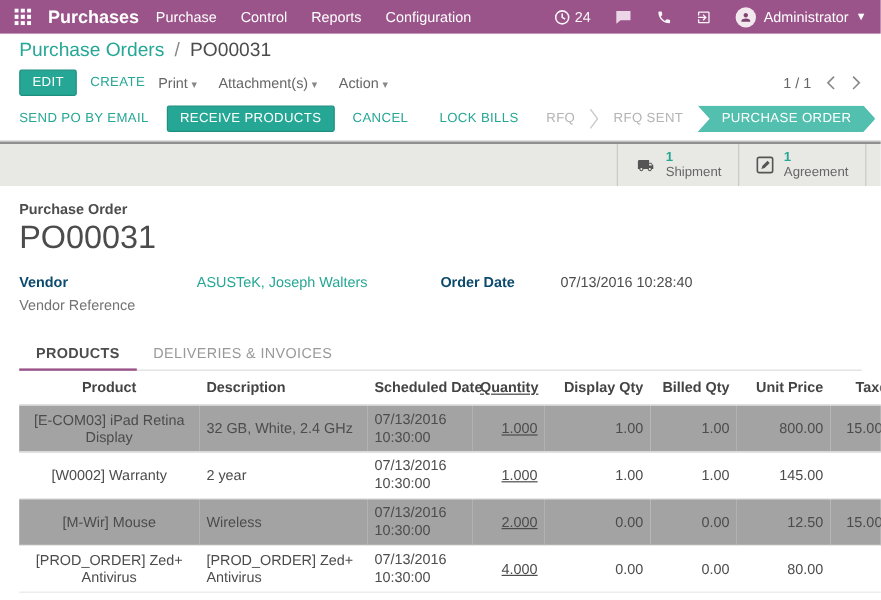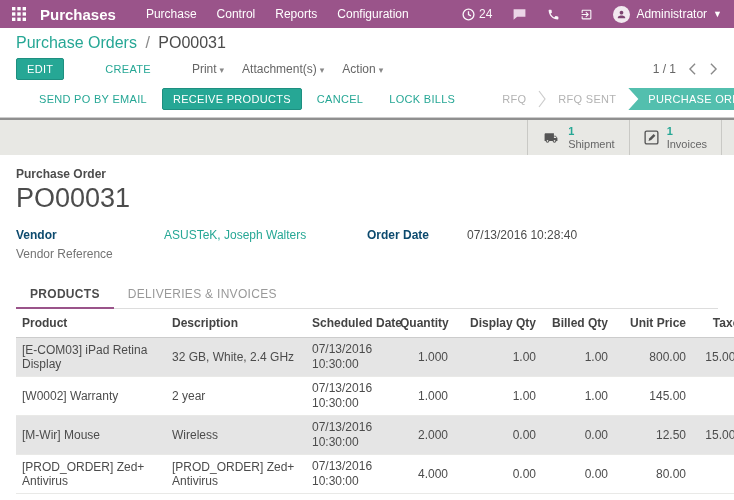--- a/index.html
+++ b/index.html
@@ -7,52 +7,52 @@
   body {
     font-family: "Liberation Sans", sans-serif;
     background:#fff; color:#4c4c4c; overflow:hidden; font-size:12px;
   }
   
   .topbar {
     height:28px; background:var(--brand,#9a548a); color:#fff;
     display:flex; align-items:center; padding:0 12px; gap:14px;
   }
   .topbar .apps { display:flex; align-items:center; cursor:pointer; }
-  .topbar .app-name { font-size:15px; font-weight:bold; margin-right:16px; cursor:pointer; }
+  .topbar .app-name { font-size:15px; font-weight:bold; margin-right:0; cursor:pointer; }
   .topbar nav { display:flex; gap:20px; font-size:12px; }
   .topbar nav span { cursor:pointer; }
   .topbar .spacer { flex:1; }
   .topbar .sys { display:flex; align-items:center; gap:20px; font-size:12px; }
   .topbar .sys .iconbtn { display:flex; align-items:center; gap:4px; cursor:pointer; opacity:.95; }
   .topbar .user { display:flex; align-items:center; gap:6px; cursor:pointer; }
   .avatar { width:17px; height:17px; border-radius:50%; background:#f2e9ef; display:flex; align-items:center; justify-content:center; }
   .caret { font-size:9px; }
 
   
   .crumb-row { padding:6px 16px 2px; font-size:16px; }
   .crumb-link { color:var(--accent,#26a795); cursor:pointer; }
   .crumb-sep { color:#888; margin:0 4px; }
   .crumb-cur { color:#4c4c4c; }
 
   
-  .control-row { display:flex; align-items:center; padding:4px 16px;gap:30px; }
+  .control-row { display:flex; align-items:center; padding:4px 16px; }
   .btn {
     display:inline-block; font-size:11px; letter-spacing:.3px; padding:4px 10px;
     border:1px solid transparent; border-radius:2px; cursor:pointer; background:none;
     font-family:inherit; color:var(--accent,#26a795); white-space:nowrap;
   }
   .btn.primary { background:var(--accent,#26a795); color:#fff; border-color:#1e8f80; }
   .dropdowns { flex:1; display:flex; justify-content:flex-start; gap:18px; color:#666; font-size:12px; }
   .dropdowns .dd { cursor:pointer; }
   .dd .caret { color:#888; margin-left:3px; }
   .pager { display:flex; align-items:center; gap:12px; color:#666; font-size:12px; }
   .pager .nav-ic { cursor:pointer; display:flex; }
 
   
-  .wf-row { display:flex; align-items:center; padding:4px 28px 7px; border-bottom:1px solid #ccc;gap:24px; }
+  .wf-row { display:flex; align-items:center; padding:4px 5px 7px; border-bottom:1px solid #ccc; }
   .wf-left { display:flex; align-items:center; gap:4px; }
   .statusbar { margin-left:auto; display:flex; align-items:center; }
   .step { color:#b3b3b3; font-size:11px; padding:0 12px; letter-spacing:.3px; white-space:nowrap; }
   .step.active {
     background:var(--accent-light,#53bfae); color:#fff; height:22px; line-height:22px; padding:0 20px;
     clip-path: polygon(0 0, calc(100% - 10px) 0, 100% 50%, calc(100% - 10px) 100%, 0 100%, 10px 50%);
   }
   .step-sep { display:flex; align-items:center; }
 
   
@@ -84,26 +84,26 @@
 
   
   .tabs { margin-top:14px; border-bottom:1px solid #ddd; display:flex; }
   .tab { padding:7px 14px 6px; font-size:12px; color:#999; cursor:pointer; letter-spacing:.3px; }
   .tab.active { color:#4c4c4c; font-weight:bold; border-bottom:2px solid var(--brand,#9a548a); margin-bottom:-1px; }
 
   
   table.lines { width:100%; border-collapse:collapse; font-size:12px; table-layout:fixed; }
   table.lines th { font-weight:bold; color:#444; padding:7px 6px; border-bottom:1px solid #ccc; white-space:nowrap; }
   table.lines td { padding:4px 6px; color:#4c4c4c; border-bottom:1px solid #e9e9e7; vertical-align:middle; }
-  table.lines tr.stripe td { background:#e5e5e5;margin-top:24px; }
-  th.c-product, td.c-product { text-align:left; width:150px; }
+  table.lines tr.stripe td { background:#a3a3a3;margin-top:24px; }
+  th.c-product, td.c-product { text-align:center; width:150px; }
   th.c-description, td.c-description { text-align:left; width:140px; }
   th.c-scheduled_date, td.c-scheduled_date { text-align:left; width:88px; }
   td.c-scheduled_date { white-space:pre-line; line-height:1.25; }
-  th.c-quantity, td.c-quantity { text-align:right; width:60px; }
+  th.c-quantity, td.c-quantity { text-align:right; width:60px;text-decoration:underline; }
   th.c-received_qty, td.c-received_qty { text-align:right; width:88px; }
   th.c-billed_qty, td.c-billed_qty { text-align:right; width:72px; }
   th.c-unit_price, td.c-unit_price { text-align:right; width:78px; }
   th.c-taxes, td.c-taxes { text-align:right; width:60px; }
   table.lines tbody tr { cursor:pointer; }
   svg { display:block; }
 </style>
 </head>
 <body>
 
@@ -228,21 +228,21 @@
     </div>
     <div class="stat-btn">
       <span>
         <svg width="15" height="15" viewBox="0 0 20 20">
           <rect x="1.5" y="1.5" width="17" height="17" rx="2" fill="none" stroke="#555" stroke-width="1.8"></rect>
           <path d="M6 14.5l1.2-3.6 5.6-5.6 2.4 2.4-5.6 5.6L6 14.5z" fill="#555"></path>
         </svg>
       </span>
       <span class="stat-txt">
         <span class="stat-val">1</span>
-        <span class="stat-lab">Invoices</span>
+        <span class="stat-lab">Agreement</span>
       </span>
     </div>
   </div>
 
 <div class="sheet">
   <div class="sheet-title-label">Purchase Order</div>
   <h1 class="sheet-title">PO00031</h1>
 
   <div class="fields">
     <div class="fgroup">

